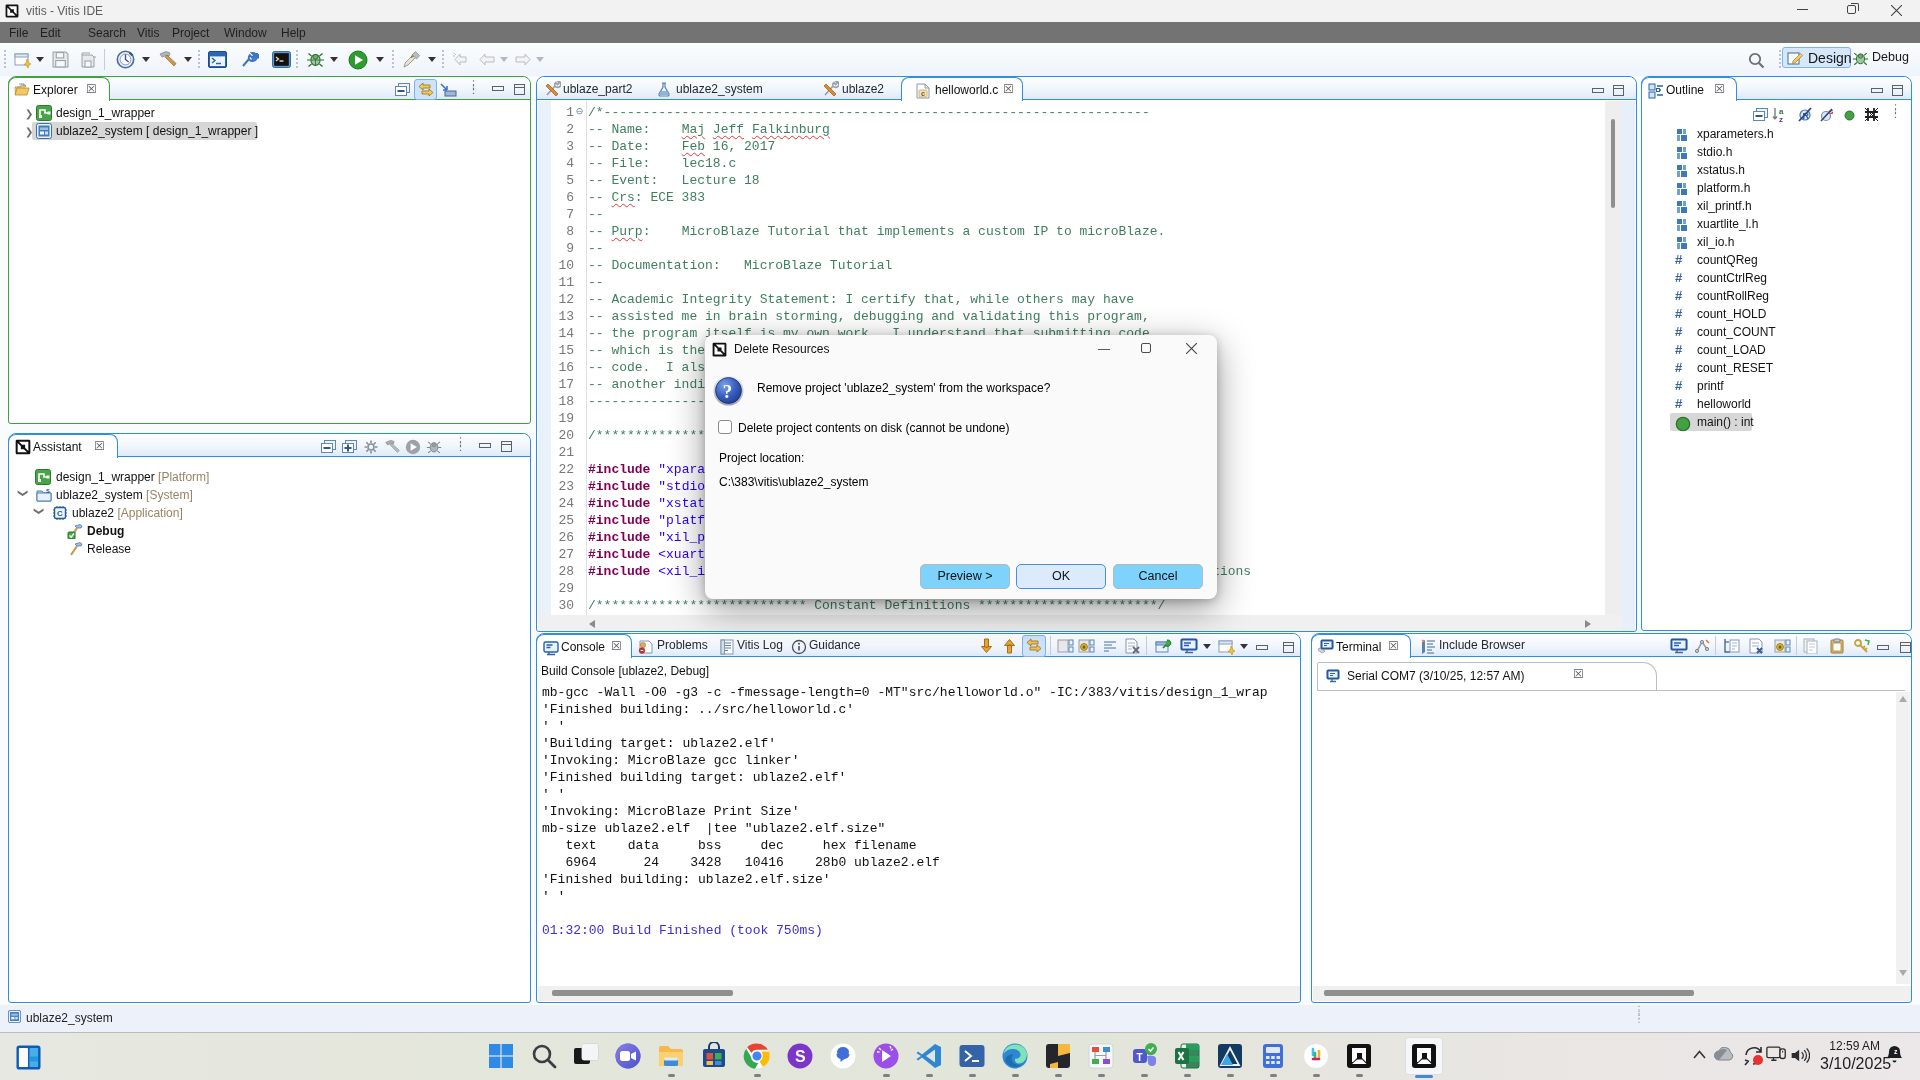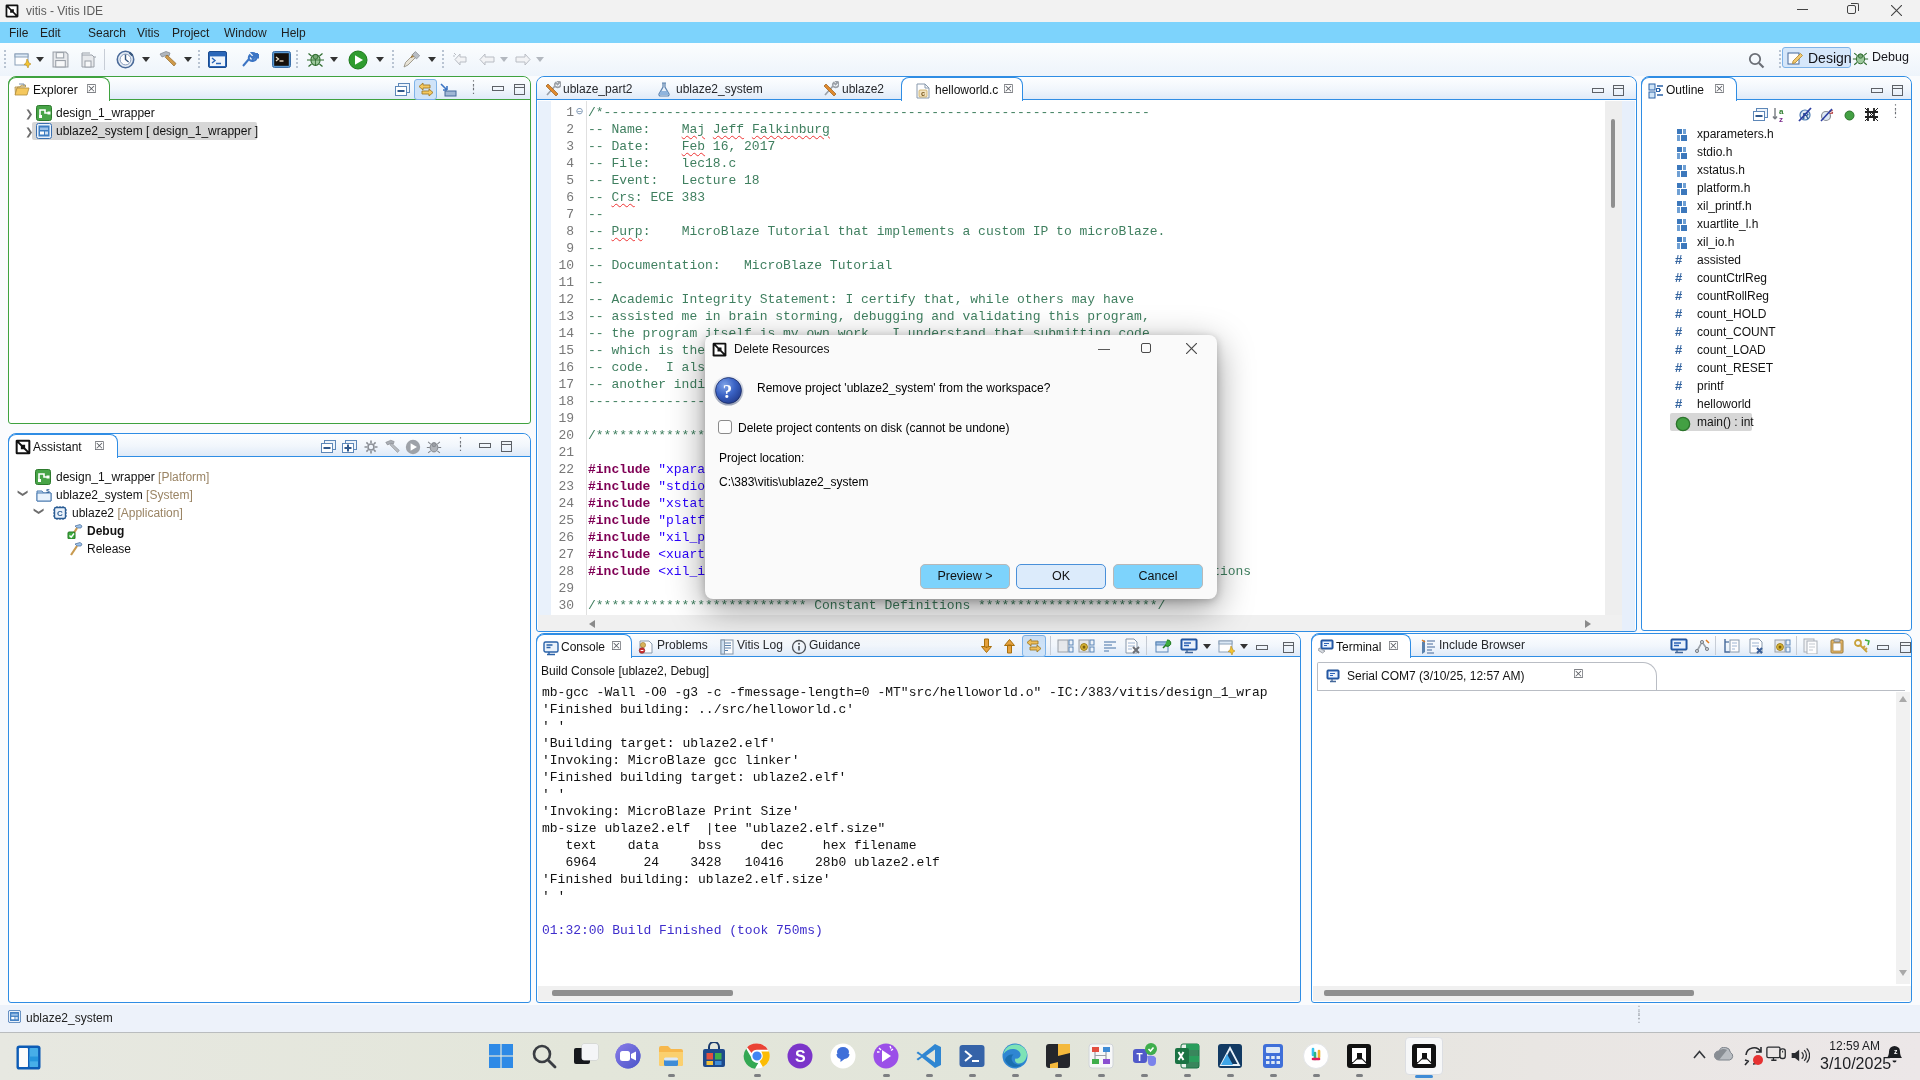--- a/index.html
+++ b/index.html
@@ -3,21 +3,21 @@
 <meta charset="utf-8">
 <style>
   * { margin:0; padding:0; box-sizing:border-box; }
   html,body { width:1920px; height:1080px; overflow:hidden; background:#fafbfd; }
   body { font-family:"Liberation Sans", sans-serif; position:relative; }
   .abs { position:absolute; }
   .mono { font-family:"Liberation Mono", monospace; }
 
   
   #titlebar { left:0; top:0; width:1920px; height:22px; background:#f2f2f2; }
-  #menubar { left:0; top:22px; width:1920px; height:21px; background:#7dd3fc; }
+  #menubar { left:0; top:22px; width:1920px; height:21px; background:#737373; }
   #menubar span { position:absolute; top:4px; font-size:12px; color:#1f1f1f; }
   #toolbar { left:0; top:43px; width:1920px; height:33px;
              background:linear-gradient(180deg,#fbfdfe, #eef4fb); }
 
   
   .part { position:absolute; background:#ffffff; border:1px solid #2f8de4; border-radius:8px 8px 3px 3px; }
   .part.green { border-color:#3fa23f; }
   .phead { position:absolute; left:0; top:0; right:0; height:23px;
            background:linear-gradient(180deg,#fdfeff 0%,#f1f6fc 55%,#dfeaf8 100%);
            border-bottom:1px solid #2f8de4; border-radius:8px 8px 0 0; }
@@ -390,21 +390,21 @@
       <svg class="mi" style="left:33px; top:2px;" viewBox="0 0 16 16">
         <rect x="2" y="2" width="5" height="5" fill="#3c78bc"></rect>
         <rect x="8" y="2" width="3" height="5" fill="#6fa0d4"></rect>
         <rect x="2" y="8" width="3" height="6" fill="#6fa0d4"></rect>
         <rect x="6" y="8" width="6" height="6" fill="#3c78bc"></rect>
       </svg>
       <span class="abs" style="left:55px; top:2px;">xil_io.h</span>
     </div>
   <div class="trow" style="left:0; top:174px; width:268px;">
       <span class="abs" style="left:33px; top:1px; font-size:13px; font-weight:bold; color:#3565a0;">#</span>
-      <span class="abs" style="left:55px; top:2px;">assisted</span>
+      <span class="abs" style="left:55px; top:2px;">countQReg</span>
     </div>
   <div class="trow" style="left:0; top:192px; width:268px;">
       <span class="abs" style="left:33px; top:1px; font-size:13px; font-weight:bold; color:#3565a0;">#</span>
       <span class="abs" style="left:55px; top:2px;">countCtrlReg</span>
     </div>
   <div class="trow" style="left:0; top:210px; width:268px;">
       <span class="abs" style="left:33px; top:1px; font-size:13px; font-weight:bold; color:#3565a0;">#</span>
       <span class="abs" style="left:55px; top:2px;">countRollReg</span>
     </div>
   <div class="trow" style="left:0; top:228px; width:268px;">

